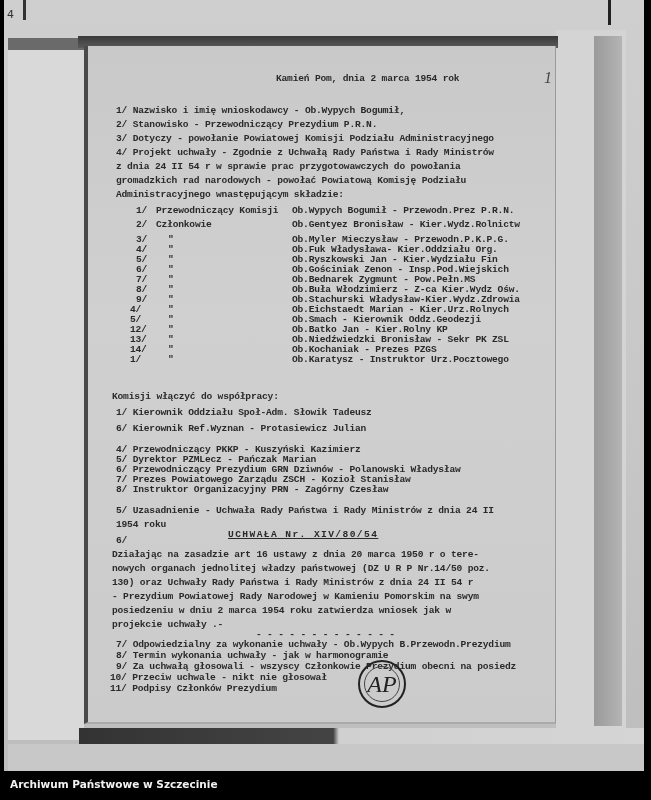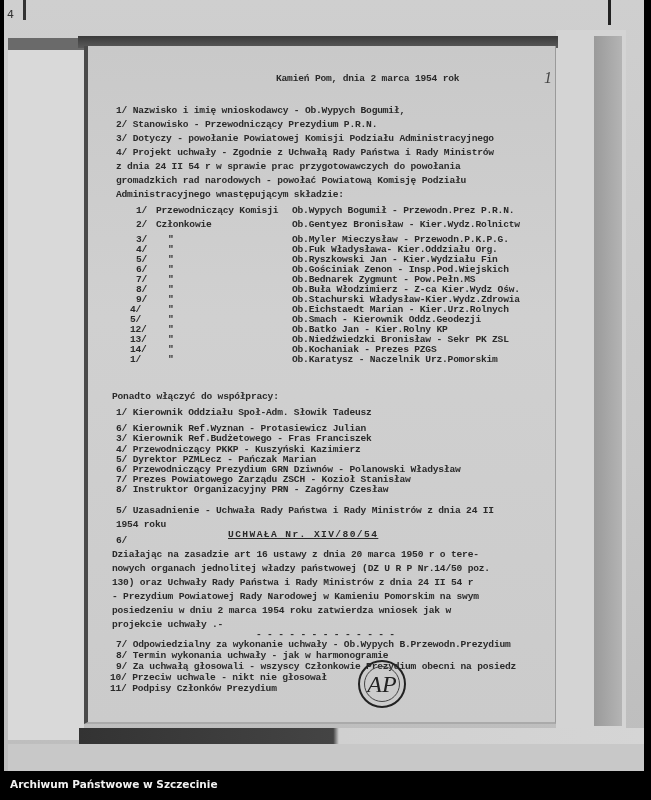--- a/index.html
+++ b/index.html
@@ -150,27 +150,26 @@
         <div class="ln" style="left:34px;top:277px">13/</div>
         <div class="ln" style="left:72px;top:277px">"</div>
         <div class="ln" style="left:196px;top:277px">Ob.Niedźwiedzki Bronisław - Sekr PK ZSL</div>
 
         <div class="ln" style="left:34px;top:287px">14/</div>
         <div class="ln" style="left:72px;top:287px">"</div>
         <div class="ln" style="left:196px;top:287px">Ob.Kochaniak - Prezes PZGS</div>
 
         <div class="ln" style="left:34px;top:297px">1/</div>
         <div class="ln" style="left:72px;top:297px">"</div>
-        <div class="ln" style="left:196px;top:297px">Ob.Karatysz - Naczelnik Urz.Pomorskim</div>
+        <div class="ln" style="left:196px;top:297px">Ob.Karatysz - Instruktor Urz.Pocztowego</div>
       </div>
 
-      <div class="ln" style="left:16px;top:334px">Ponadto włączyć do współpracy:</div>
+      <div class="ln" style="left:16px;top:334px">Komisji włączyć do współpracy:</div>
       <div class="ln" style="left:20px;top:350px">1/ Kierownik Oddziału Społ-Adm. Słowik Tadeusz</div>
       <div class="ln" style="left:20px;top:366px">6/ Kierownik Ref.Wyznan - Protasiewicz Julian</div>
-      <div class="ln" style="left:20px;top:376px">3/ Kierownik Ref.Budżetowego - Fras Franciszek</div>
       <div class="ln" style="left:20px;top:387px">4/ Przewodniczący PKKP - Kuszyński Kazimierz</div>
       <div class="ln" style="left:20px;top:397px">5/ Dyrektor PZMLecz - Pańczak Marian</div>
       <div class="ln" style="left:20px;top:407px">6/ Przewodniczący Prezydium GRN Dziwnów - Polanowski Władysław</div>
       <div class="ln" style="left:20px;top:417px">7/ Prezes Powiatowego Zarządu ZSCH - Kozioł Stanisław</div>
       <div class="ln" style="left:20px;top:427px">8/ Instruktor Organizacyjny PRN - Zagórny Czesław</div>
 
       <div class="ln" style="left:20px;top:448px">5/ Uzasadnienie - Uchwała Rady Państwa i Rady Ministrów z dnia  24 II</div>
       <div class="ln" style="left:20px;top:462px">    1954 roku</div>
 
       <div class="ln" style="left:20px;top:478px">6/</div>

